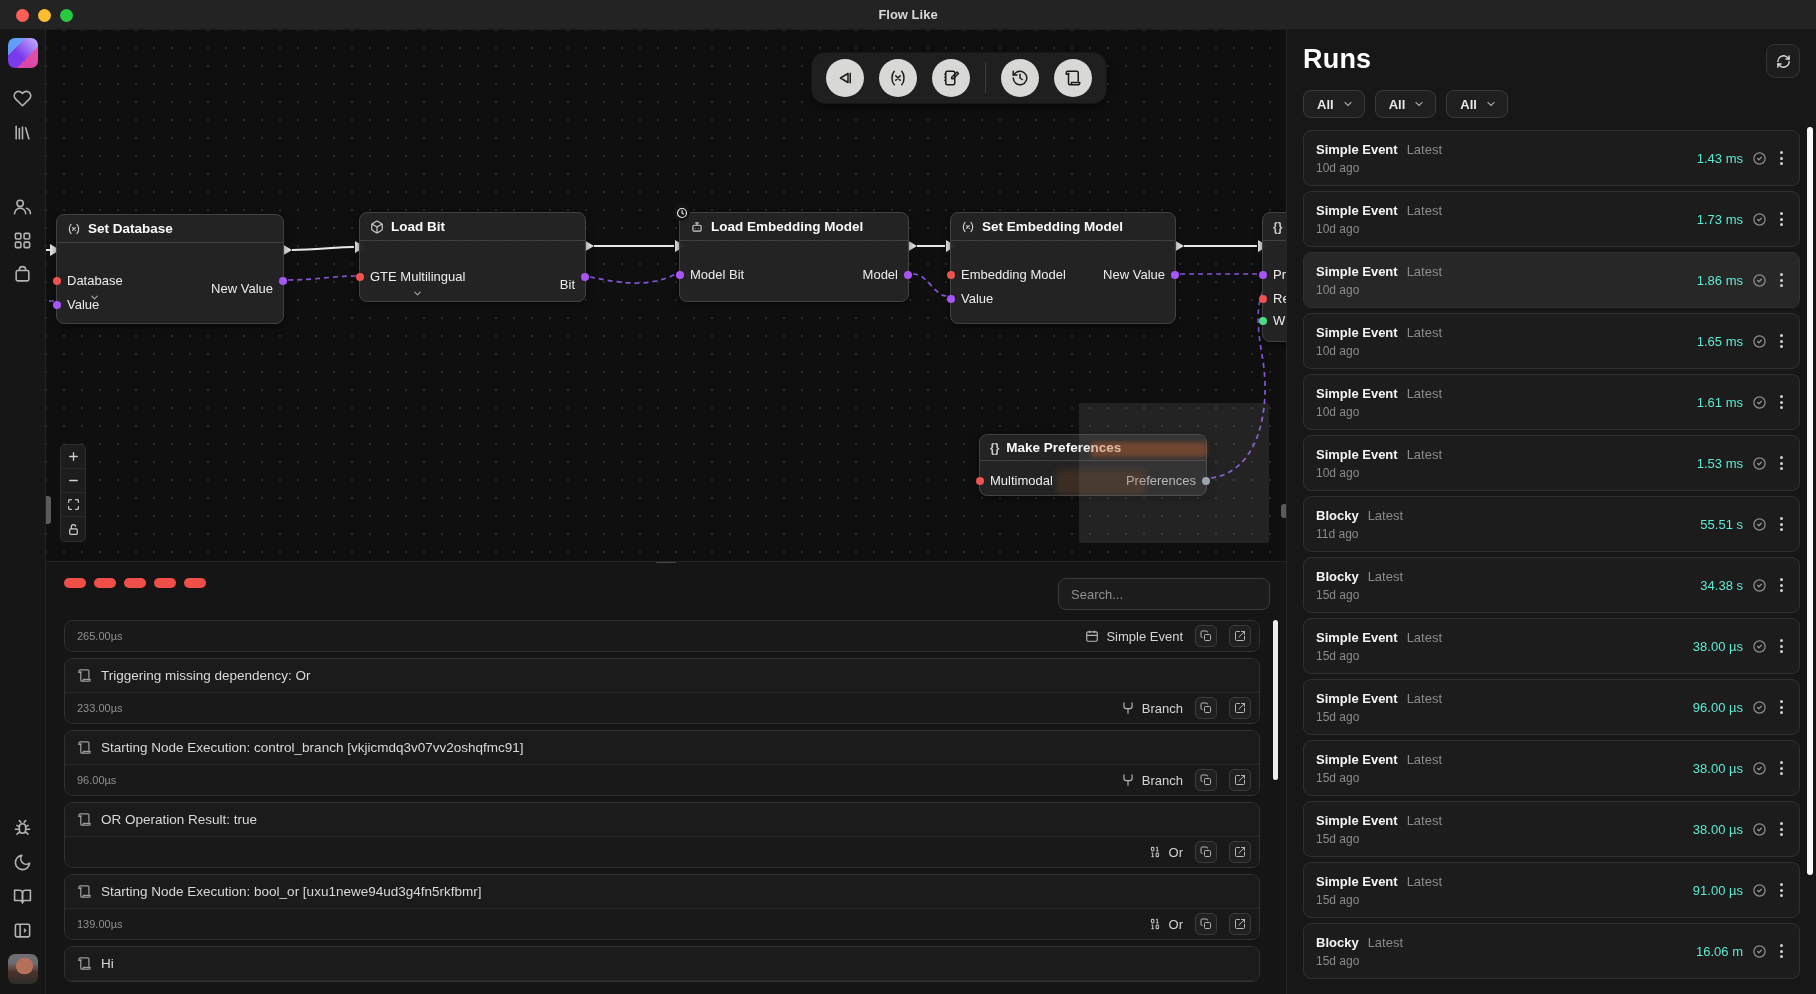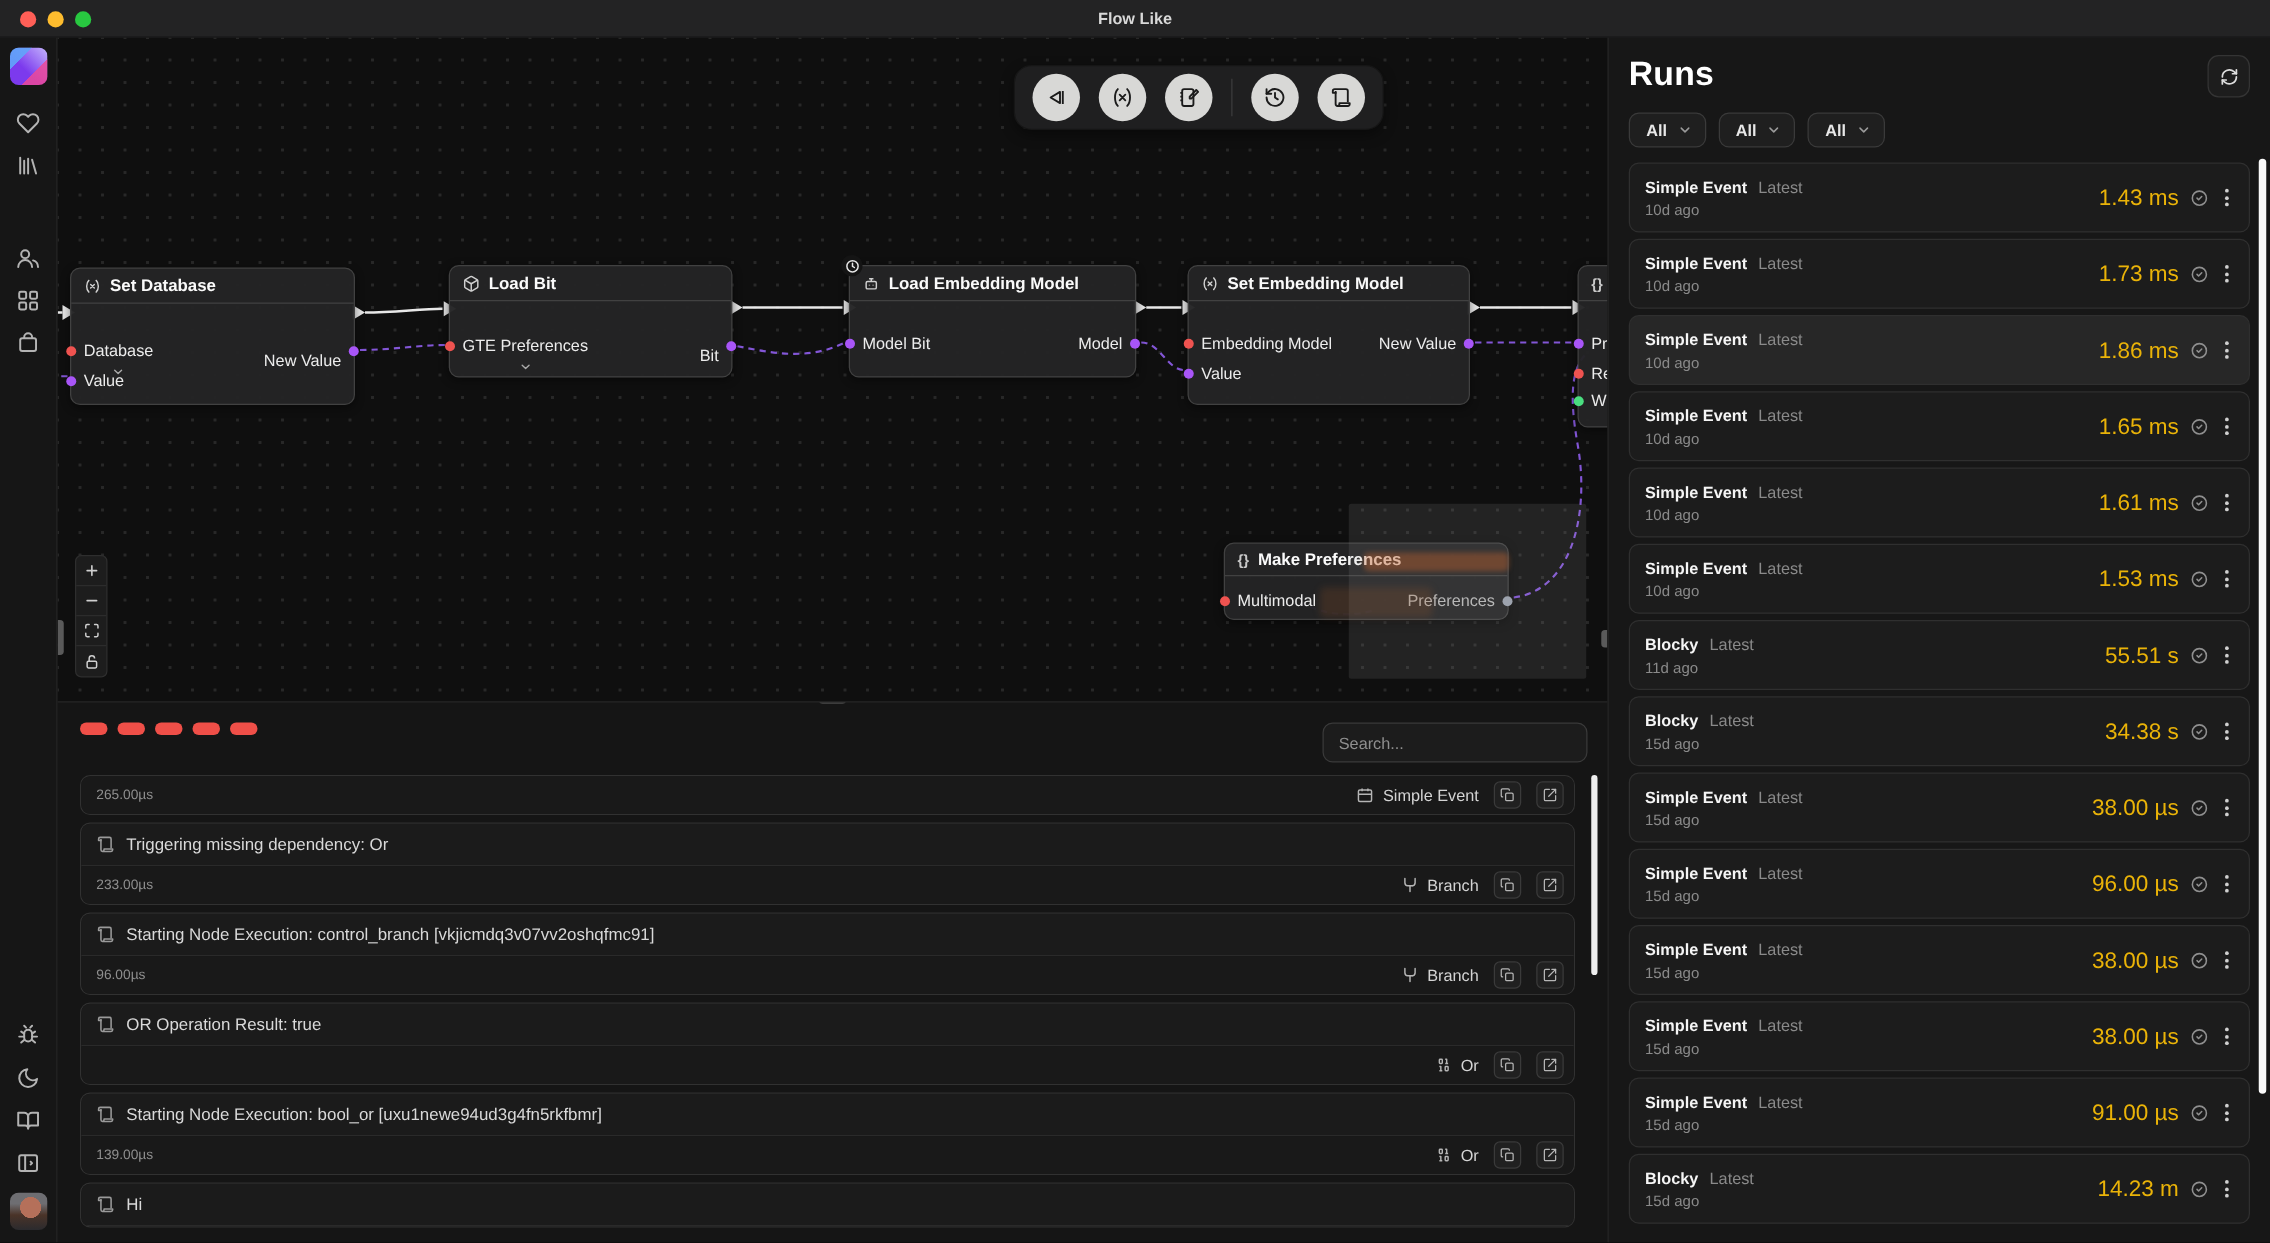--- a/index.html
+++ b/index.html
@@ -95,21 +95,21 @@
   .filter-select { height:28px; min-width:58px; background:#1f1f1f; border:1px solid #3a3a3a; border-radius:8px; display:flex; align-items:center; gap:8px; padding:0 10px 0 13px; font-size:13px; font-weight:700; color:#e8e8e8; }
   .filter-select svg{ width:12px; height:12px; color:#9a9a9a; }
   .run-row { height:56px; background:#1c1c1c; border:1px solid #2f2f2f; border-radius:8px; margin-bottom:5px; display:flex; align-items:center; justify-content:space-between; padding:0 12px; }
   .run-row.highlight { background:#272727; }
   .rr-left { display:flex; flex-direction:column; gap:4px; }
   .rr-line1 { display:flex; gap:9px; align-items:baseline; }
   .rr-name { font-size:13px; font-weight:700; color:#f5f5f5; }
   .rr-tag { font-size:13px; color:#8a8a8a; }
   .rr-age { font-size:12px; color:#8a8a8a; }
   .rr-right { display:flex; align-items:center; gap:9px; }
-  .rr-dur { font-size:18px; color:#eab308;text-align:right; }
+  .rr-dur { font-size:13px; color:#5eead4;text-align:right; }
   .rr-status { color:#8f8f8f; } .rr-status svg{ width:15px; height:15px; }
   .kebab { display:flex; flex-direction:column; gap:2.5px; padding:3px 4px; }
   .kebab i { width:3px; height:3px; border-radius:50%; background:#d0d0d0; }
   .runs-scroll { position:absolute; right:3px; top:97px; width:6px; height:748px; background:#fafafa; border-radius:3px; }
 </style>
 </head>
 <body>
 
 <div class="titlebar">
   <div class="traffic">
@@ -314,21 +314,21 @@
     <div class="node-header">
       <svg viewBox="0 0 24 24" fill="none" stroke="currentColor" stroke-width="2" stroke-linejoin="round">
           <path d="M21 8a2 2 0 0 0-1-1.7l-7-4a2 2 0 0 0-2 0l-7 4A2 2 0 0 0 3 8v8a2 2 0 0 0 1 1.7l7 4a2 2 0 0 0 2 0l7-4a2 2 0 0 0 1-1.7z"></path>
           <path d="m3.3 7 8.7 5 8.7-5"></path>
           <path d="M12 22V12"></path>
         </svg>
       <span>Load Bit</span>
     </div>
     <div class="nrow" style="top:56px;">
       <span class="lbl">
-          <span>GTE Preferences</span>
+          <span>GTE Multilingual</span>
           <svg class="chev" viewBox="0 0 24 24" fill="none" stroke="currentColor" stroke-width="2.4" stroke-linecap="round" stroke-linejoin="round">
             <path d="m6 9 6 6 6-6"></path>
           </svg>
         </span>
       <span>Bit</span>
     </div>
     <span class="pin l red" style="top:60px;"></span>
     <span class="pin r purple" style="top:60px;"></span>
   </div>
 
@@ -937,21 +937,21 @@
     </div>
       <div class="run-row">
       <div class="rr-left">
         <div class="rr-line1">
           <span class="rr-name">Blocky</span>
           <span class="rr-tag">Latest</span>
         </div>
         <span class="rr-age">15d ago</span>
       </div>
       <div class="rr-right">
-        <span class="rr-dur">14.23 m</span>
+        <span class="rr-dur">16.06 m</span>
         <span class="rr-status">
             <svg viewBox="0 0 24 24" fill="none" stroke="currentColor" stroke-width="2" stroke-linecap="round" stroke-linejoin="round">
               <circle cx="12" cy="12" r="9"></circle>
               <path d="m9 12 2 2 4-4"></path>
             </svg>
           </span>
         <span class="kebab">
             <i></i>
             <i></i>
             <i></i>

